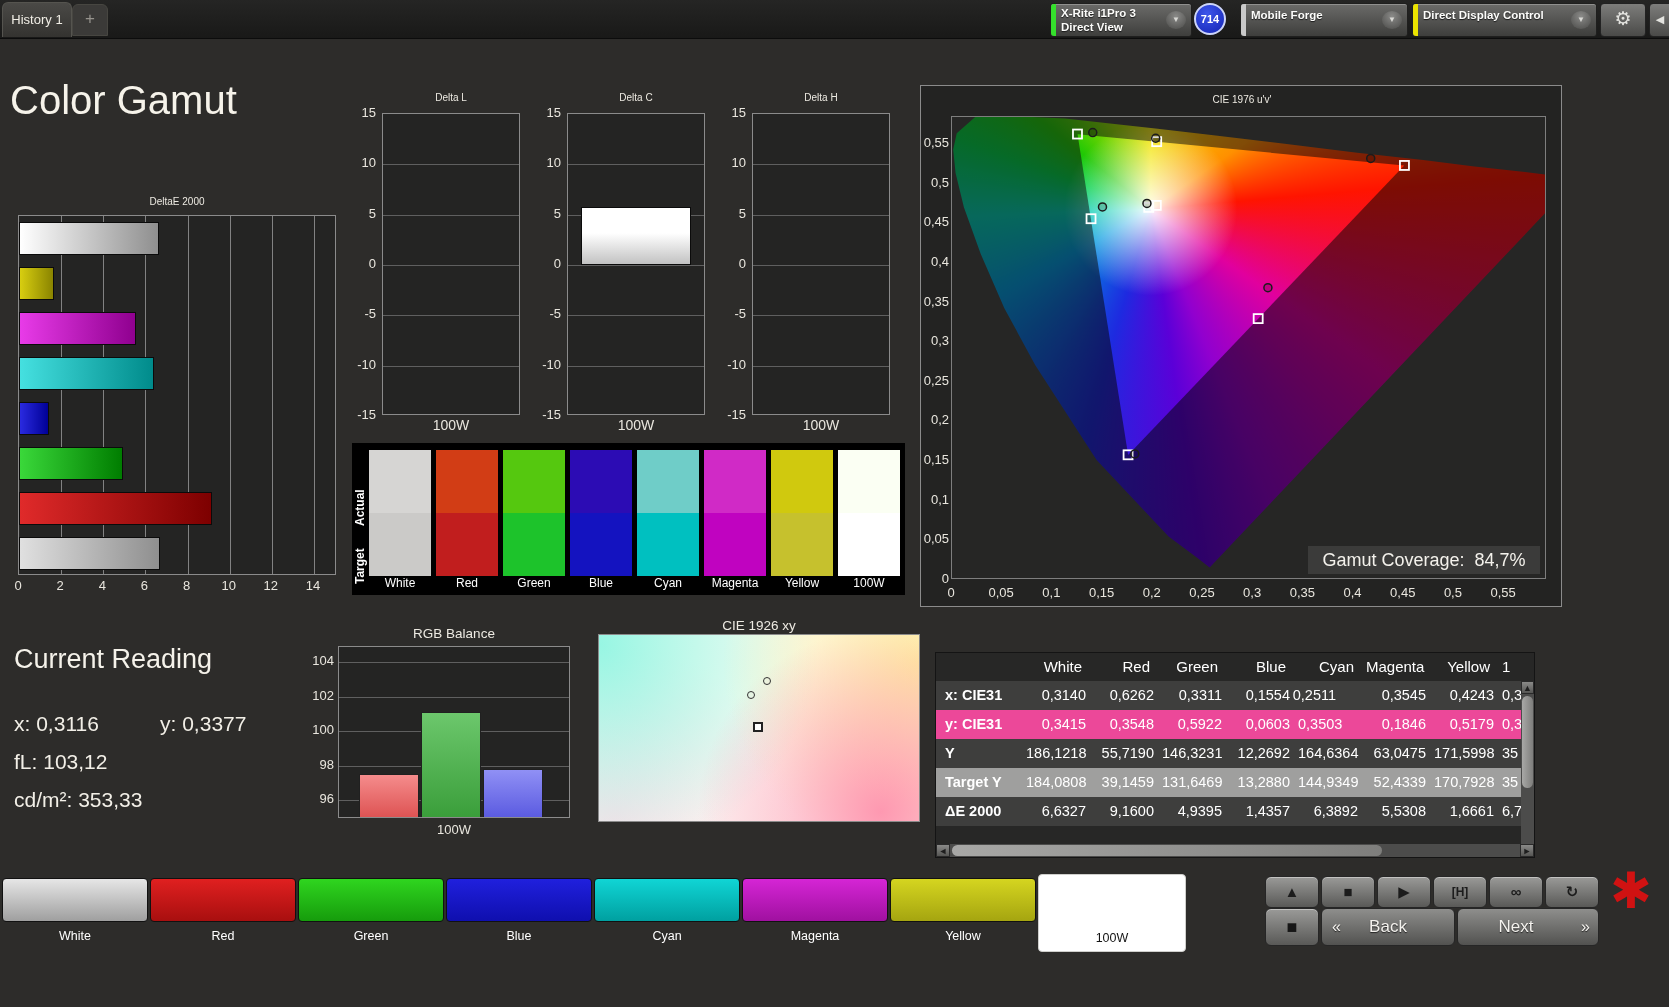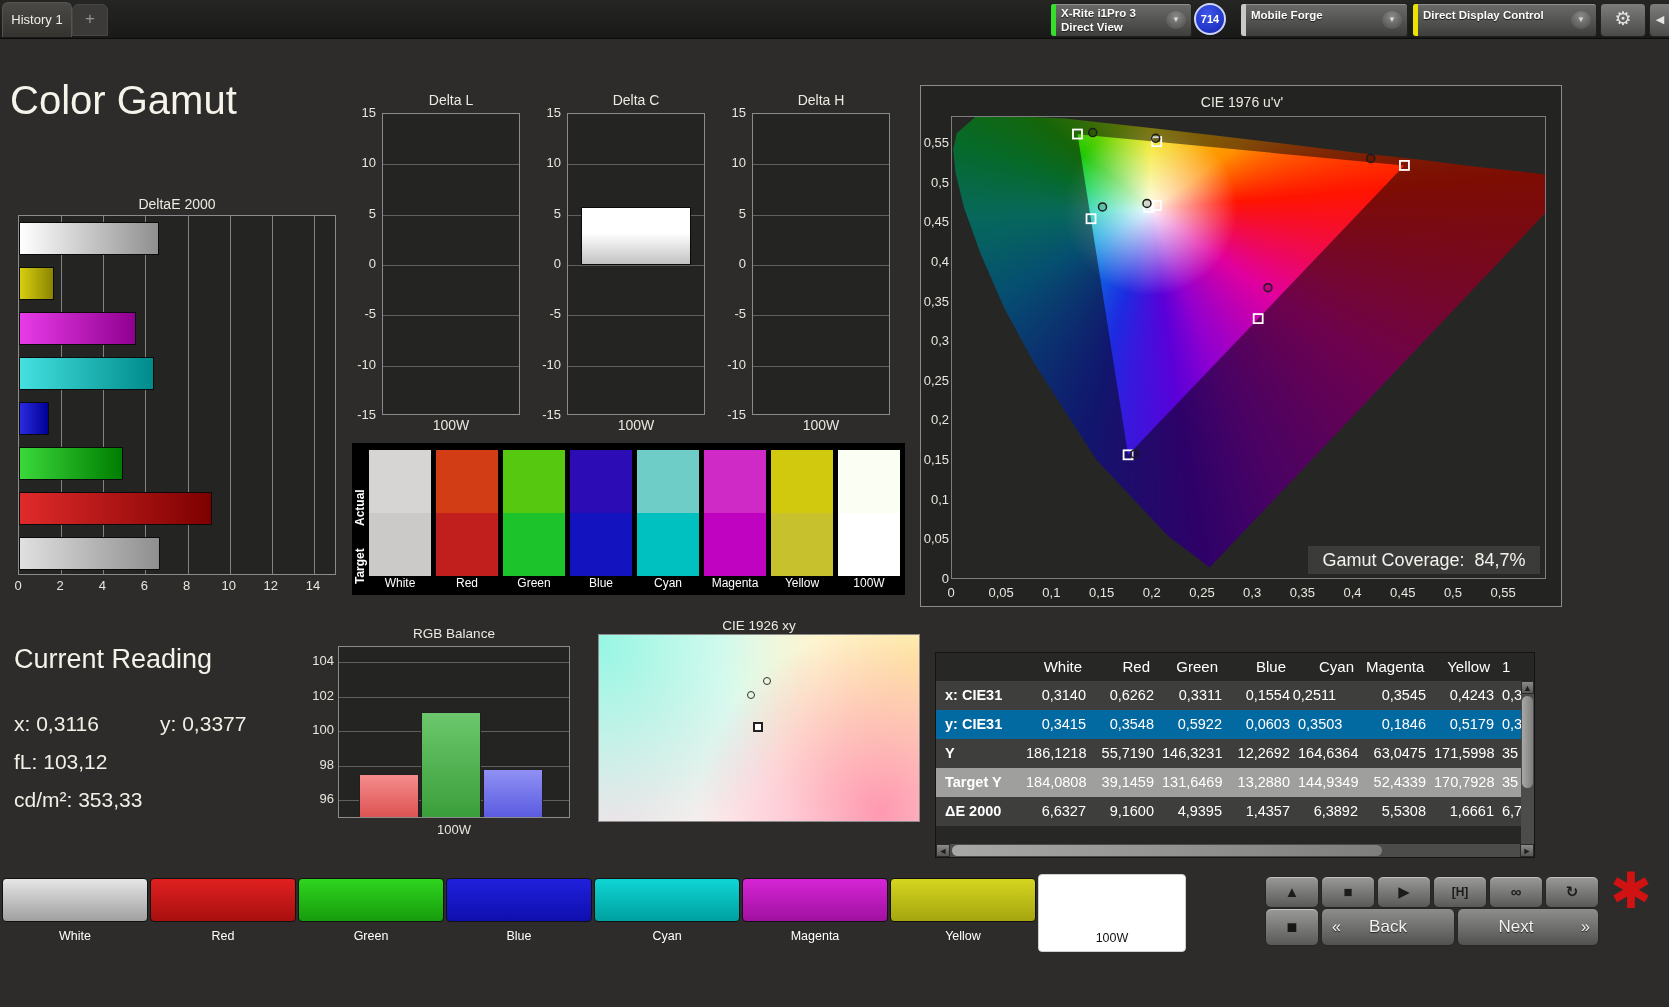--- a/index.html
+++ b/index.html
@@ -23,21 +23,21 @@
              background:radial-gradient(circle at 50% 30%,#8a8a88,#4a4a48);color:#d8d8d4;
              font-size:8px;text-align:center;line-height:18px;}
   #meter-badge{position:absolute;top:3px;width:32px;height:32px;border-radius:50%;
                background:radial-gradient(circle at 40% 30%,#3c55ea,#1424b4);
                border:2px solid #ccd4f8;box-sizing:border-box;color:#fff;font-size:11px;
                font-weight:bold;text-align:center;line-height:28px;}
   .sqbtn{position:absolute;top:3px;height:32px;background:linear-gradient(#7d7d7b,#4a4a48);
          border:1px solid #222;border-radius:4px;color:#e3e3df;text-align:center;}
   
   #page-title{position:absolute;left:10px;top:78px;font-size:40px;color:#f6f3ea;}
-  .chart-title{position:absolute;font-size:14px;color:#edeae2;text-align:center;}
+  .chart-title{position:absolute;font-size:10px;color:#edeae2;text-align:center;}
   .plot{position:absolute;background:#242423;border:1px solid #8b8b8b;box-sizing:border-box;overflow:hidden;}
   .vgrid{position:absolute;top:0;bottom:0;width:1px;background:#828282;}
   .hgrid{position:absolute;left:0;right:0;height:1px;background:#5f5f5f;}
   .tick{position:absolute;font-size:13px;color:#e9e6de;}
   .debar{position:absolute;left:0;height:33px;border:1px solid #0b0b0b;box-sizing:border-box;}
   .deltabar{position:absolute;border:1px solid #0b0b0b;box-sizing:border-box;}
   
   #swatch-panel{position:absolute;left:352px;top:443px;width:553px;height:152px;background:#000;}
   .rotlab{position:absolute;left:1px;width:14px;color:#fff;font-size:12px;font-weight:bold;
           writing-mode:vertical-rl;transform:rotate(180deg);text-align:center;}
@@ -366,21 +366,21 @@
           <div class="tcell" style="left: 0px; width: 90px; padding-left: 9px; box-sizing: border-box; font-weight: bold;">x: CIE31</div>
           <div class="tcell" style="left: 90px; width: 68px; text-align: right; padding-right: 8px; box-sizing: border-box;">0,3140</div>
           <div class="tcell" style="left: 158px; width: 68px; text-align: right; padding-right: 8px; box-sizing: border-box;">0,6262</div>
           <div class="tcell" style="left: 226px; width: 68px; text-align: right; padding-right: 8px; box-sizing: border-box;">0,3311</div>
           <div class="tcell" style="left: 294px; width: 68px; text-align: right; padding-right: 8px; box-sizing: border-box;">0,1554</div>
           <div class="tcell" style="left: 340px; width: 68px; text-align: right; padding-right: 8px; box-sizing: border-box;">0,2511</div>
           <div class="tcell" style="left: 430px; width: 68px; text-align: right; padding-right: 8px; box-sizing: border-box;">0,3545</div>
           <div class="tcell" style="left: 498px; width: 68px; text-align: right; padding-right: 8px; box-sizing: border-box;">0,4243</div>
           <div class="tcell" style="left: 566px; width: 20px; text-align: left; padding-right: 0px; box-sizing: border-box;">0,3</div>
         </div>
-        <div class="trow" style="top: 57px; background: #0369a1;">
+        <div class="trow" style="top: 57px; background: #ec4899;">
           <div class="tcell" style="left: 0px; width: 90px; padding-left: 9px; box-sizing: border-box; font-weight: bold;">y: CIE31</div>
           <div class="tcell" style="left: 90px; width: 68px; text-align: right; padding-right: 8px; box-sizing: border-box;">0,3415</div>
           <div class="tcell" style="left: 158px; width: 68px; text-align: right; padding-right: 8px; box-sizing: border-box;">0,3548</div>
           <div class="tcell" style="left: 226px; width: 68px; text-align: right; padding-right: 8px; box-sizing: border-box;">0,5922</div>
           <div class="tcell" style="left: 294px; width: 68px; text-align: right; padding-right: 8px; box-sizing: border-box;">0,0603</div>
           <div class="tcell" style="left: 362px; width: 68px; text-align: left; padding-right: 8px; box-sizing: border-box;">0,3503</div>
           <div class="tcell" style="left: 430px; width: 68px; text-align: right; padding-right: 8px; box-sizing: border-box;">0,1846</div>
           <div class="tcell" style="left: 498px; width: 68px; text-align: right; padding-right: 8px; box-sizing: border-box;">0,5179</div>
           <div class="tcell" style="left: 566px; width: 20px; text-align: left; padding-right: 0px; box-sizing: border-box;">0,3</div>
         </div>

